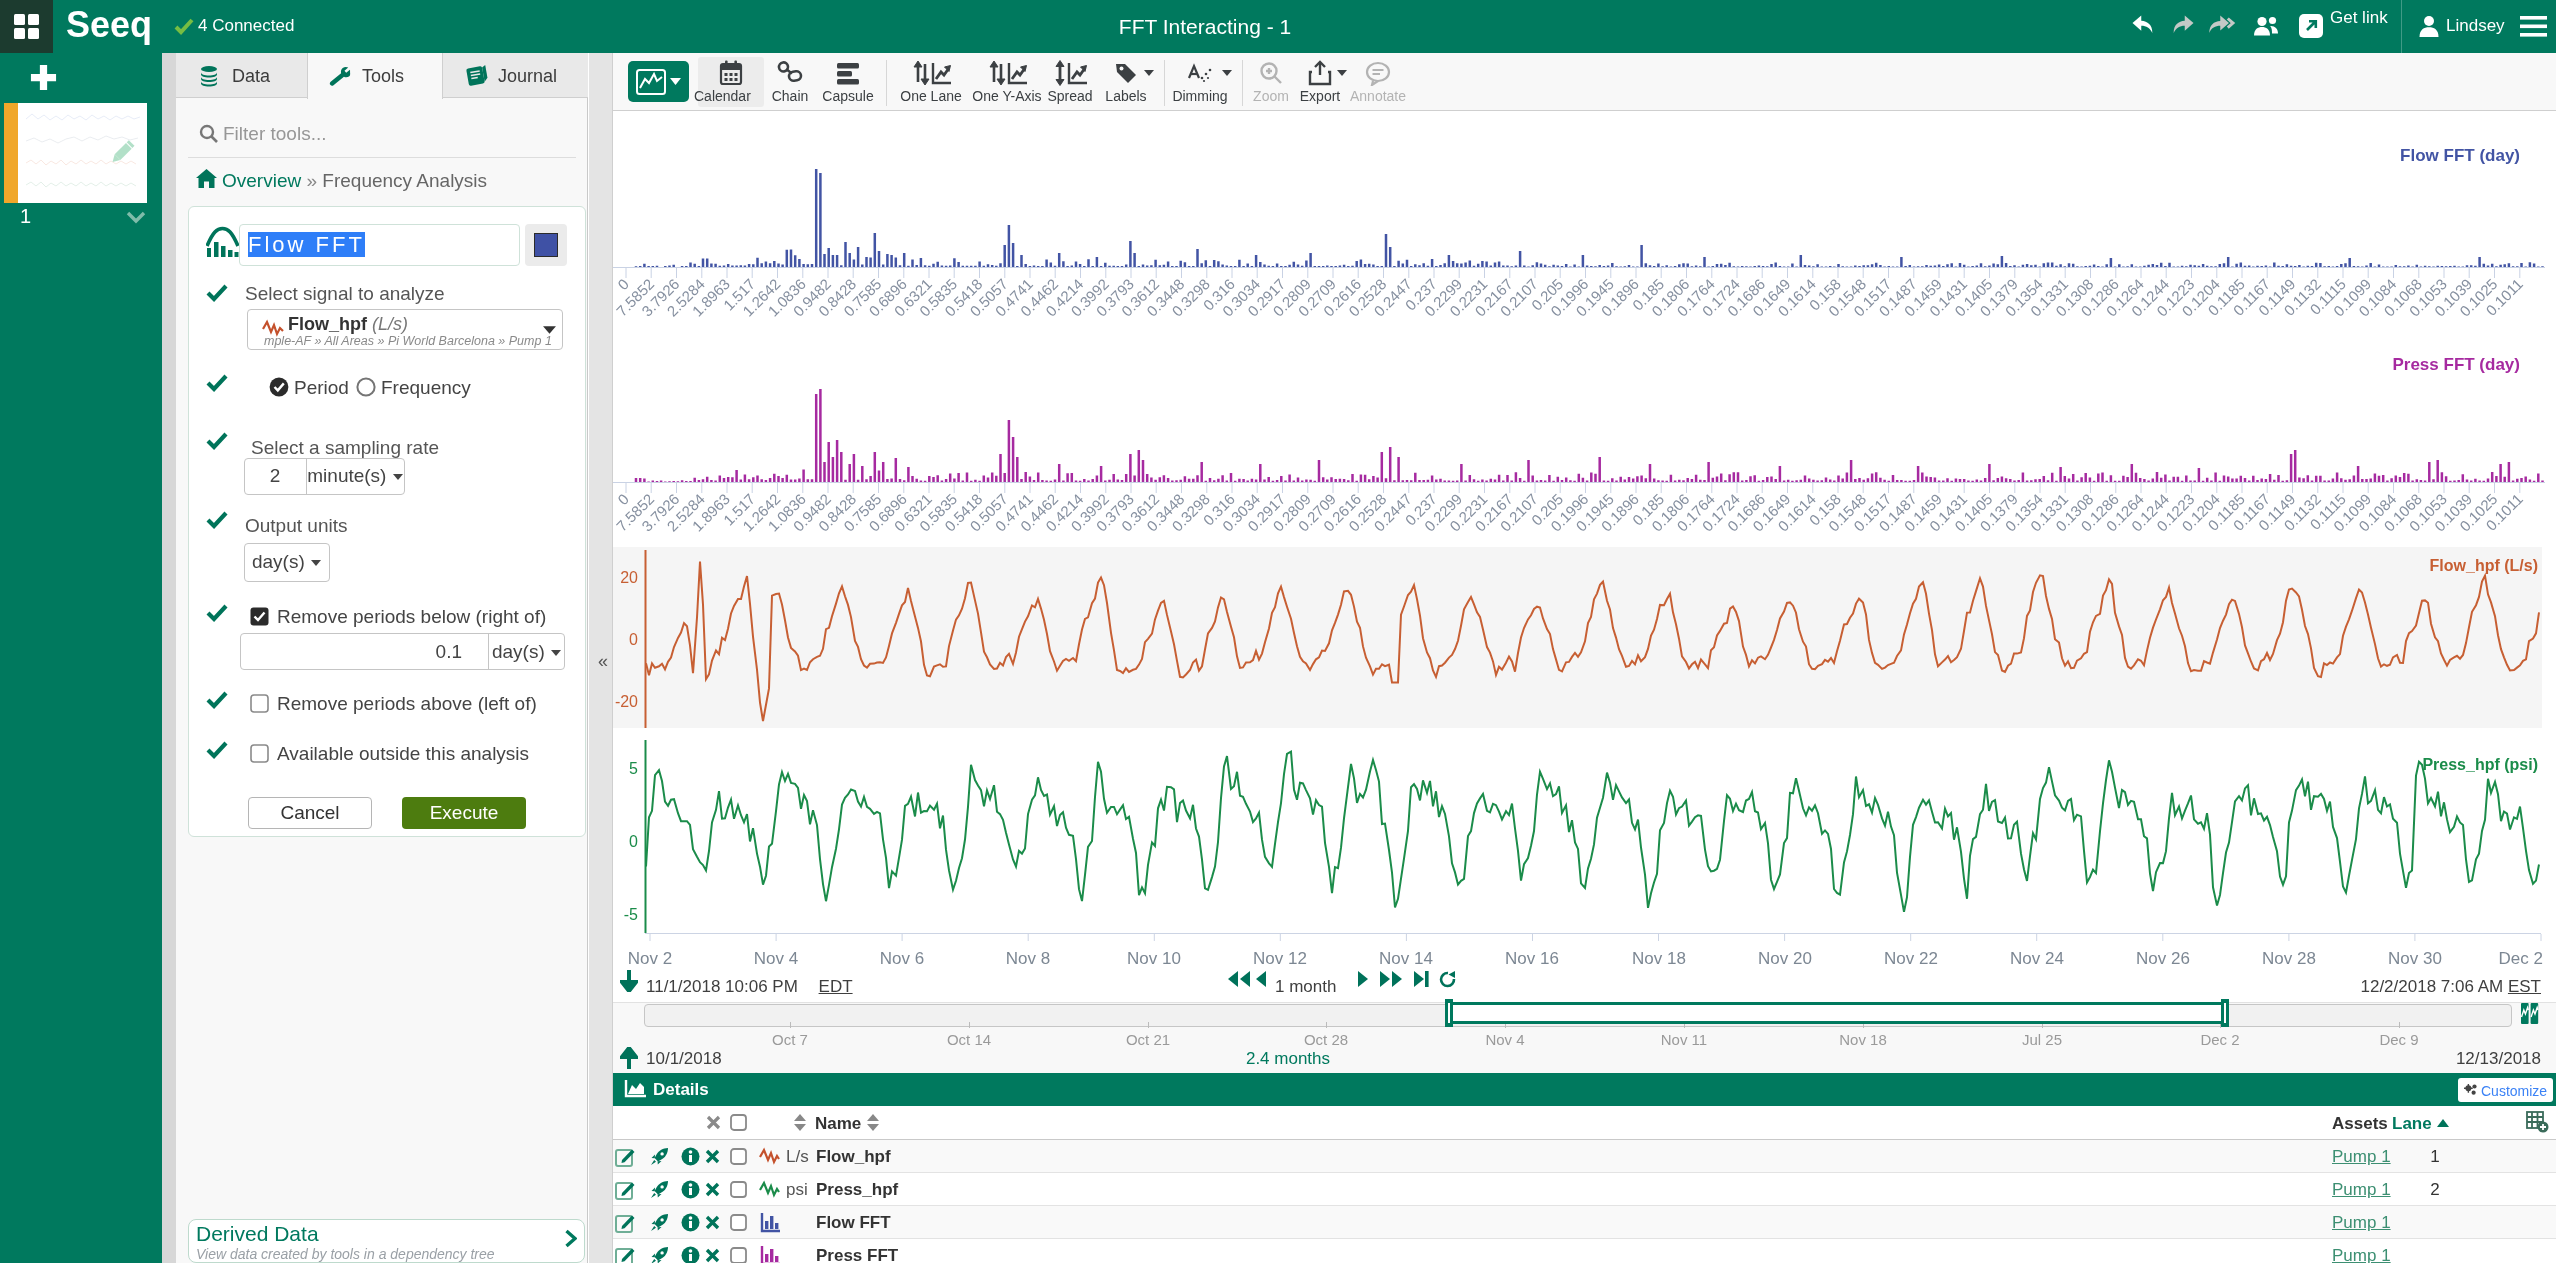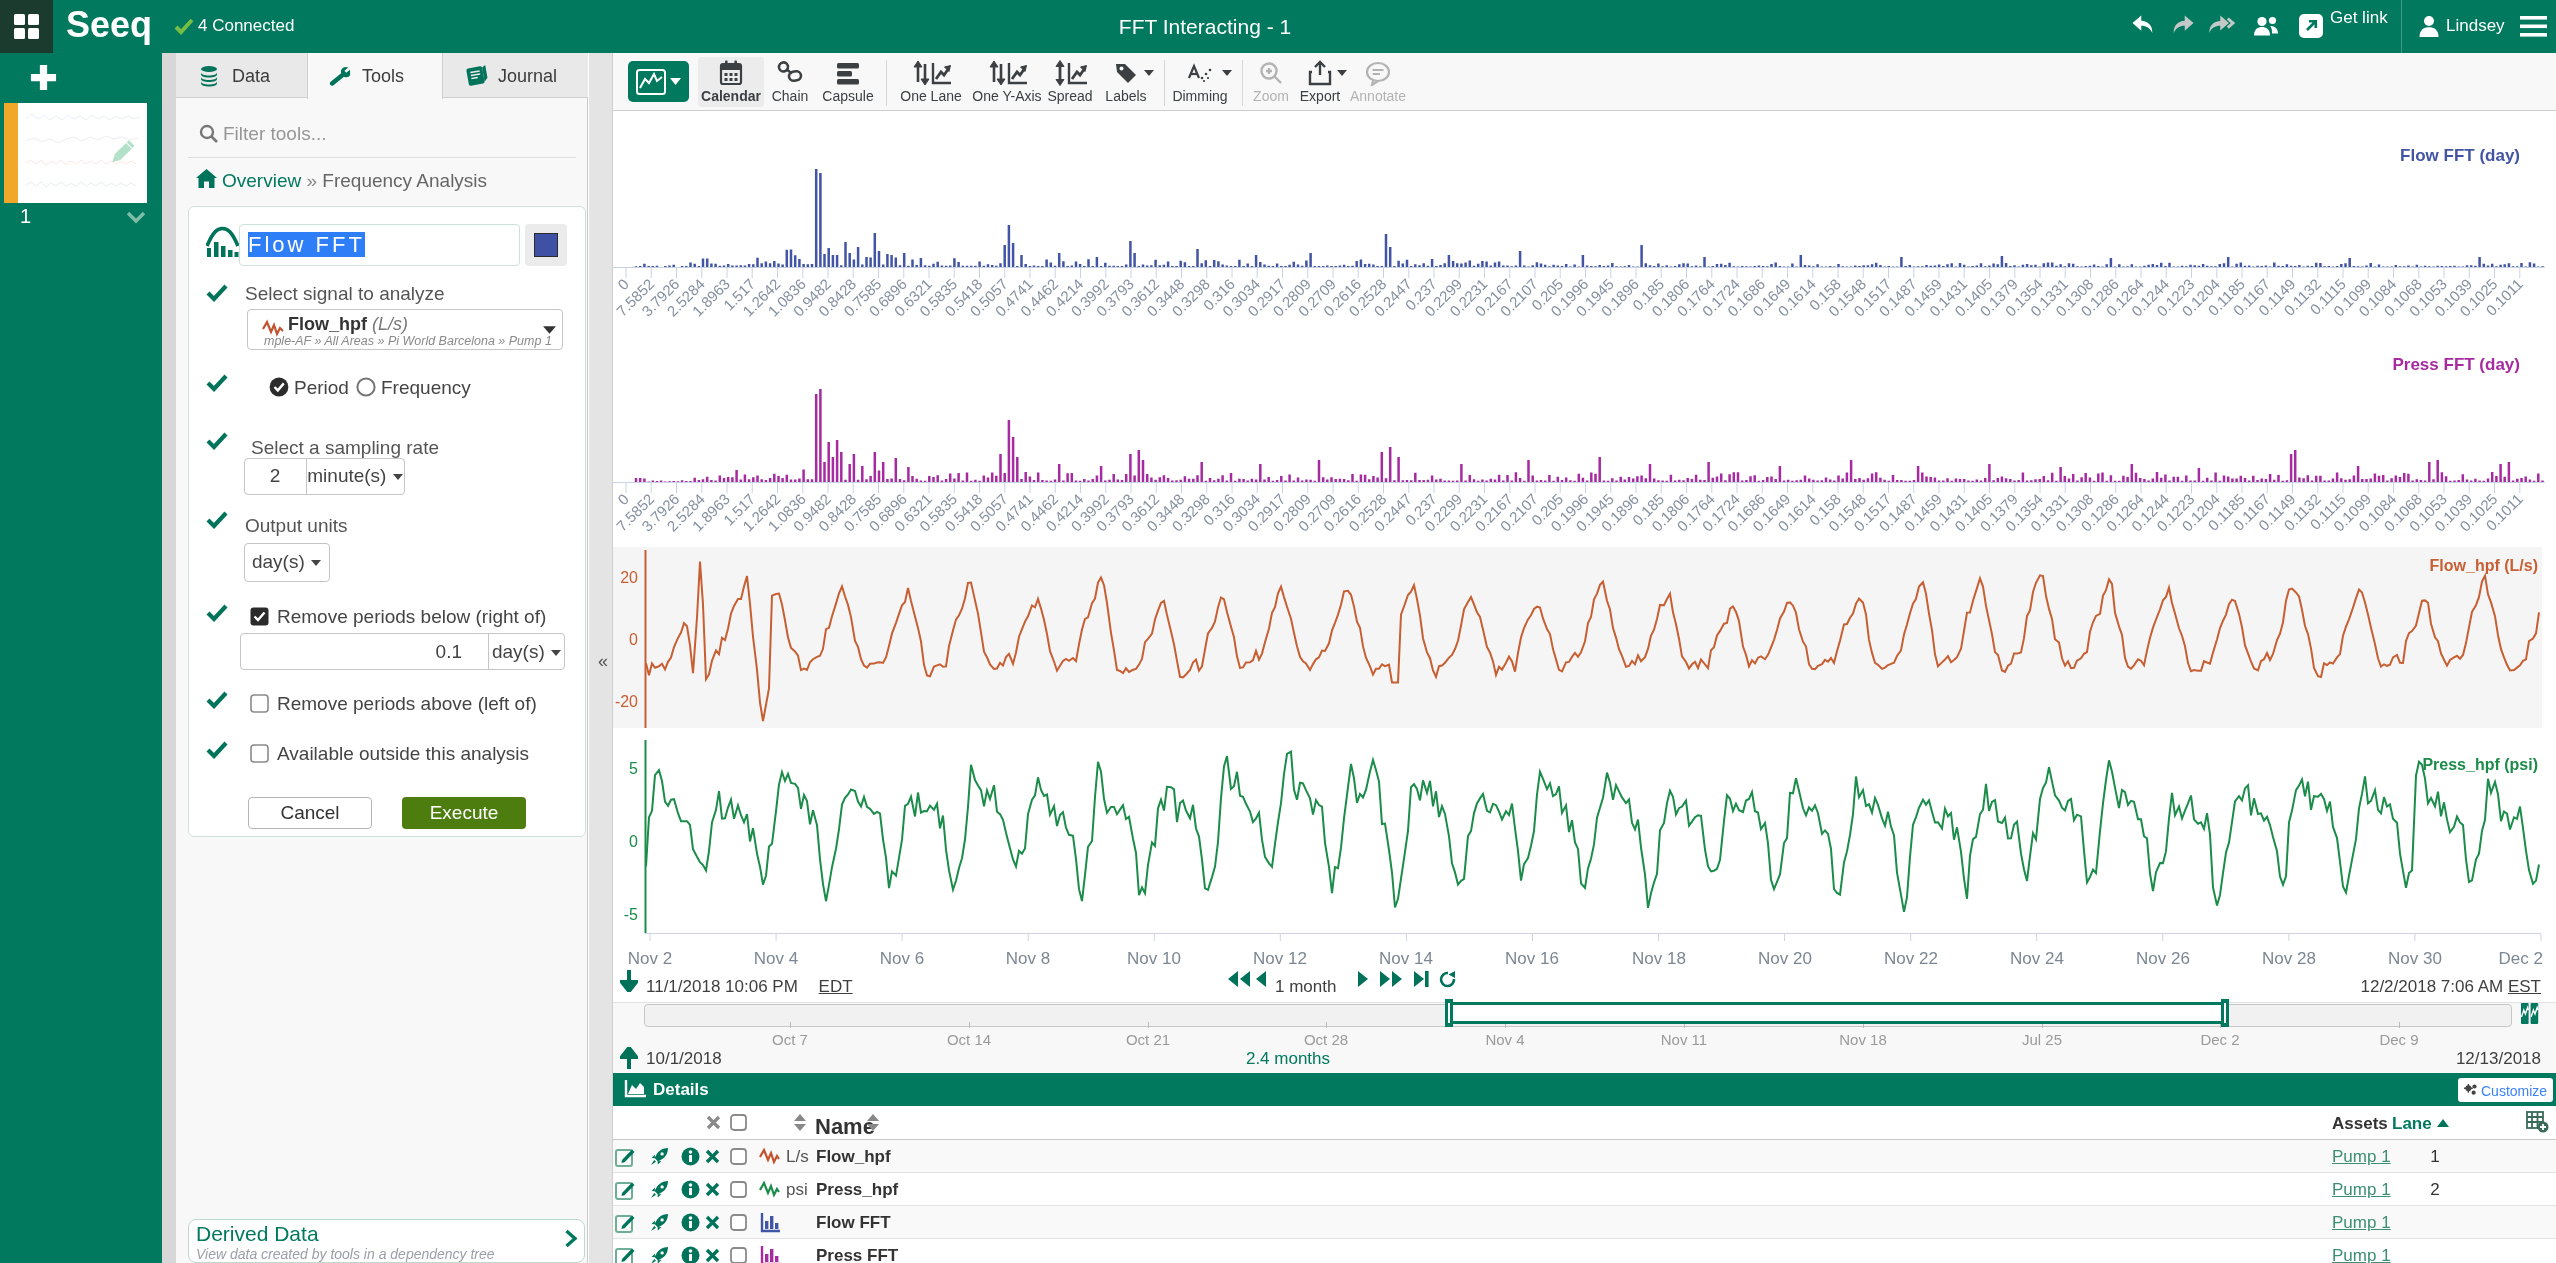--- a/index.html
+++ b/index.html
@@ -256,21 +256,21 @@
       <g>
         <rect x="6.5" y="13" width="3" height="3"></rect>
         <rect x="11.5" y="13" width="3" height="3"></rect>
         <rect x="16.5" y="13" width="3" height="3"></rect>
         <rect x="6.5" y="18" width="3" height="3"></rect>
         <rect x="11.5" y="18" width="3" height="3"></rect>
         <rect x="16.5" y="18" width="3" height="3"></rect>
       </g>
     </g>
   </svg>
-<div class="abs" style="left:694px;top:88px;width:74px;text-align:center;font-size:14px;color:#3c4043;font-weight:bold;">Calendar</div>
+<div class="abs" style="left:694px;top:88px;width:74px;text-align:left;font-size:14px;color:#3c4043;">Calendar</div>
 <svg class="abs" style="left:777px;top:60px;" width="26" height="26" viewBox="0 0 26 26">
     <g fill="none" stroke="#3c4043" stroke-width="2.6">
       <rect x="2" y="2.5" width="9" height="9" rx="4.5" transform="rotate(-8 6 7)"></rect>
       <rect x="12" y="11.5" width="12" height="9" rx="4.5" transform="rotate(-8 18 16)"></rect>
       <path d="M9 9 L15 13.5"></path>
     </g>
   </svg>
 <div class="abs" style="left:765px;top:88px;width:50px;text-align:center;font-size:14px;color:#3c4043;">Chain</div>
 <svg class="abs" style="left:835px;top:60px;" width="26" height="26" viewBox="0 0 26 26">
     <g fill="#3c4043">
@@ -649,21 +649,21 @@
   </svg>
 <svg class="abs" style="left:730px;top:1114px;" width="17" height="17" viewBox="0 0 17 17">
     <rect x="1" y="1" width="15" height="15" rx="3" fill="#fff" stroke="#8a8a8a" stroke-width="1.8"></rect>
   </svg>
 <svg class="abs" style="left:793px;top:1113px;" width="14" height="19" viewBox="0 0 14 19">
     <g fill="#888">
       <path d="M7 1 L13 8 H1 Z"></path>
       <path d="M7 18 L1 11 H13 Z"></path>
     </g>
   </svg>
-<div class="abs" style="left:815px;top:1114px;font-size:22px;font-weight:bold;color:#333;">Name</div>
+<div class="abs" style="left:815px;top:1114px;font-size:17px;font-weight:bold;color:#333;">Name</div>
 <svg class="abs" style="left:866px;top:1113px;" width="14" height="19" viewBox="0 0 14 19">
     <g fill="#888">
       <path d="M7 1 L13 8 H1 Z"></path>
       <path d="M7 18 L1 11 H13 Z"></path>
     </g>
   </svg>
 <div class="abs" style="left:2332px;top:1114px;font-size:17px;font-weight:bold;color:#333;">Assets</div>
 <div class="abs" style="left:2392px;top:1114px;font-size:17px;font-weight:bold;color:#00795e;">Lane</div>
 <svg class="abs" style="left:2437px;top:1119px;" width="12" height="8" viewBox="0 0 15 10">
     <path d="M7.5 0 L15 10 H0 Z" fill="#00745a"></path>

